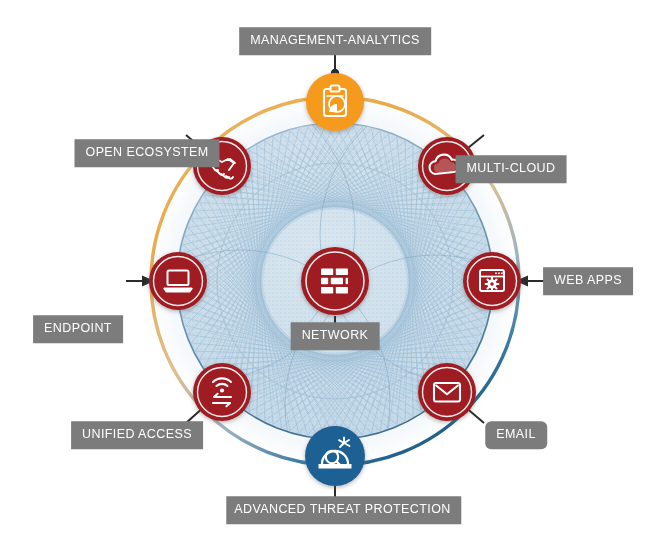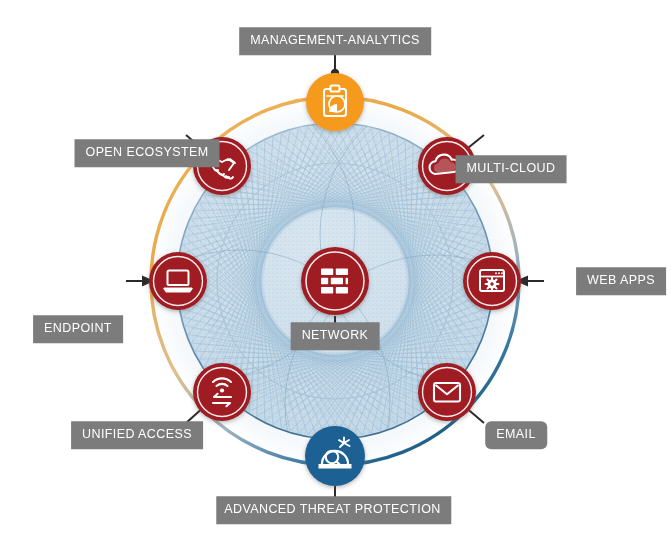--- a/index.html
+++ b/index.html
@@ -573,23 +573,23 @@
   </svg>
 
   <div class="label-chip" style="left:335px; top:41px;">MANAGEMENT-ANALYTICS</div>
 
   <div class="label-chip" style="left:147px; top:125px;margin-top:28px;">OPEN ECOSYSTEM</div>
 
   <div class="label-chip" style="left:511px; top:125px;margin-top:44px;">MULTI-CLOUD</div>
 
   <div class="label-chip" style="left:78px; top:281px;margin-top:48px;">ENDPOINT</div>
 
-  <div class="label-chip" style="left:621px; top:281px;padding-left:11px;">WEB APPS</div>
+  <div class="label-chip" style="left:588px; top:281px;padding-left:11px;">WEB APPS</div>
 
   <div class="label-chip" style="left:137px; top:435px;text-align:center;">UNIFIED ACCESS</div>
 
   <div class="label-chip" style="left:516px; top:435px;border-radius:6px;">EMAIL</div>
 
-  <div class="label-chip" style="left:334px; top:510px;padding-left:8px;">ADVANCED THREAT PROTECTION</div>
+  <div class="label-chip" style="left:344px; top:510px;padding-left:8px;">ADVANCED THREAT PROTECTION</div>
 
   <div class="label-chip" style="left:335px; top:336px;">NETWORK</div>
 
 </div>
 
 </body></html>

